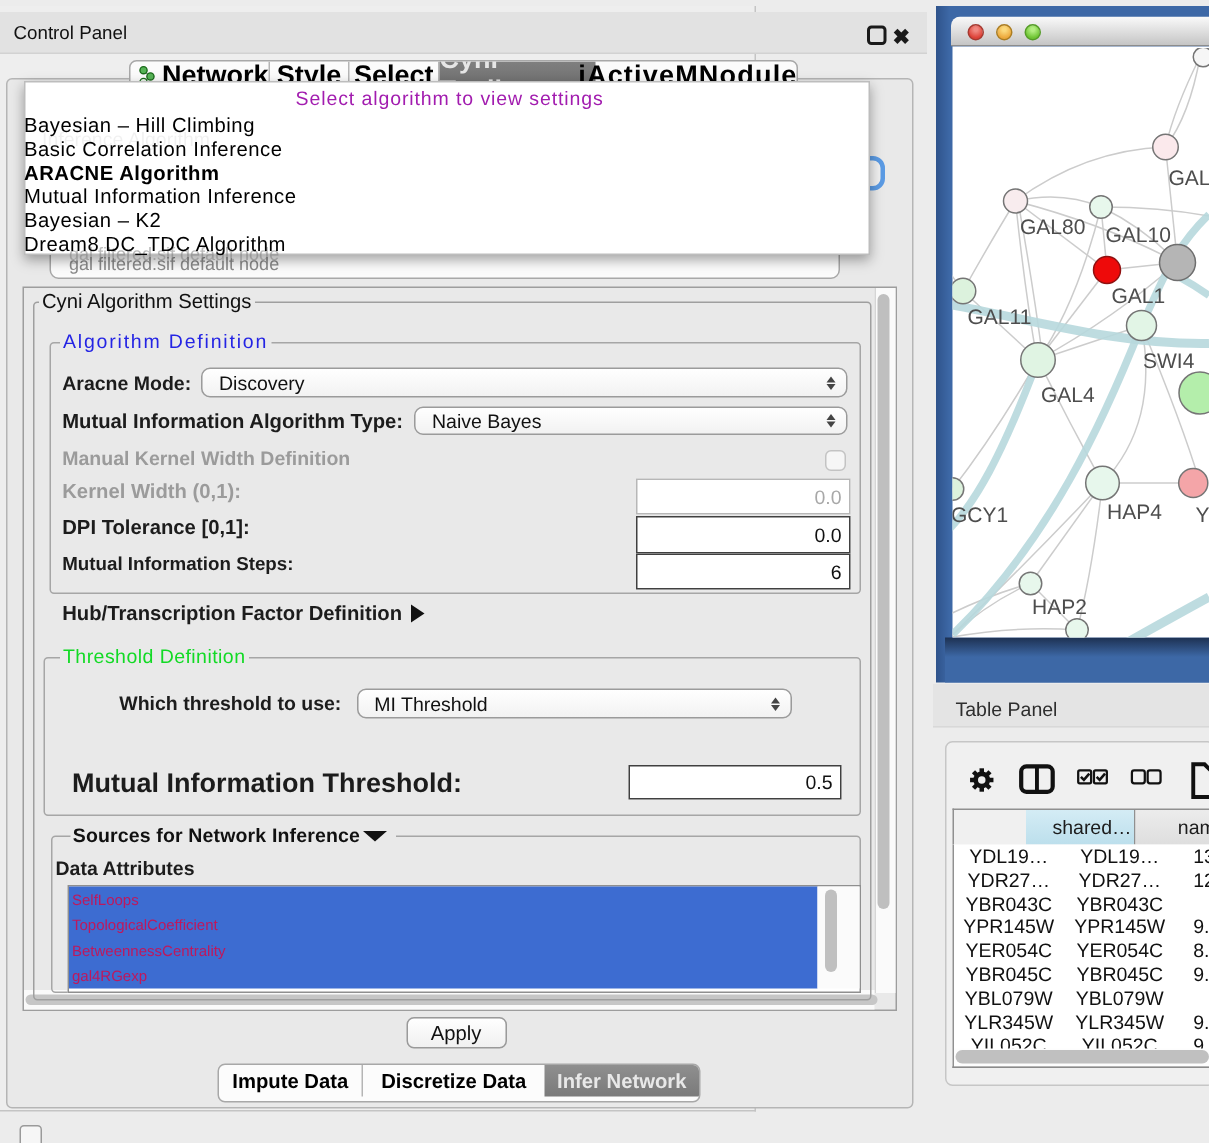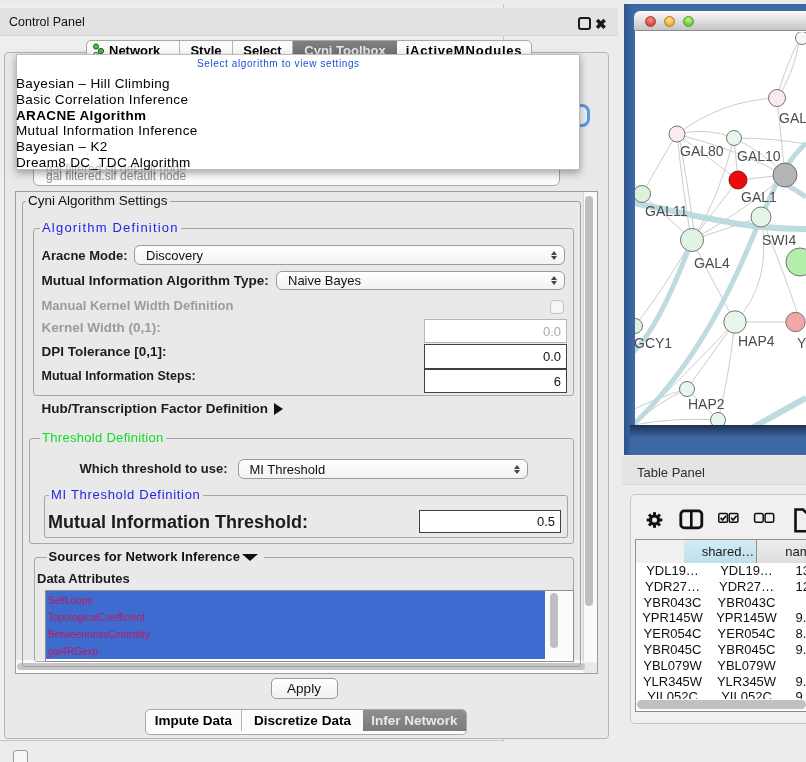--- a/index.html
+++ b/index.html
@@ -26,21 +26,21 @@
 
 <div class="abs" id="cpwin" style="left:0;top:4px;width:504px;height:737px;background:#eeeeee;border-right:1px solid #c4c4c4;border-bottom:1px solid #c4c4c4;text-decoration:underline;">
 
   <div class="abs" style="left:0;top:4px;width:618px;height:28px;background:#e2e2e2;border-bottom:1px solid #d2d2d2;"></div>
   <div class="abs" style="left:9px;top:11px;font-size:12.5px;color:#111;">Control Panel</div>
   <div class="abs" style="left:578px;top:13px;width:13px;height:13px;border:2px solid #1a1a1a;border-radius:3px;background:transparent;"></div>
   <div class="abs" style="left:595px;top:12px;font-size:14px;font-weight:bold;color:#1a1a1a;">✖</div>
 
   <div class="abs" style="left:4px;top:48px;width:605px;height:687px;background:#e9e9e9;border:1px solid #b5b5b5;border-radius:4px;"></div>
 
-  <div class="abs" id="tabs" style="left:86px;top:36px;height:20px;display:flex;border:1px solid #a8a8a8;border-radius:5px;overflow:hidden;background:#fbfbfb;font-size:13px;font-weight:bold;">
+  <div class="abs" id="tabs" style="left:86px;top:36px;height:20px;display:flex;border:1px solid #a8a8a8;border-radius:5px;overflow:hidden;background:#fbfbfb;font-size:18px;font-weight:bold;">
     <div style="width:93px;display:flex;align-items:center;justify-content:flex-start;padding-left:5px;border-right:1px solid #b5b5b5;flex:none;">
       <svg width="13" height="15" viewBox="0 0 13 15" style="margin-right:4px;">
         <line x1="4" y1="4" x2="9" y2="8" stroke="#888" stroke-width="1"></line>
         <line x1="9" y1="8" x2="4" y2="12" stroke="#888" stroke-width="1"></line>
         <circle cx="4" cy="3.5" r="2.6" fill="#56b356" stroke="#1c6b1c" stroke-width="1"></circle>
         <circle cx="9" cy="8" r="2.6" fill="#56b356" stroke="#1c6b1c" stroke-width="1"></circle>
         <circle cx="4" cy="12" r="2.6" fill="#e9f5e9" stroke="#1c6b1c" stroke-width="1"></circle>
       </svg>
       Network</div>
     <div style="width:53px;display:flex;align-items:center;justify-content:center;border-right:1px solid #b5b5b5;flex:none;">Style</div>
@@ -100,23 +100,20 @@
 
   <div class="group" style="left:28.5px;top:434px;width:545px;height:106px;">
     <div class="gtitle" style="color:#12da25;left:10.5px;font-size:13px;letter-spacing:0.3px;">Threshold Definition</div>
   </div>
   <div class="lbl abs" style="left:79.5px;top:457px;">Which threshold to use:</div>
   <div class="combo" style="left:237.5px;top:455px;width:290px;height:20px;">MI Threshold<span class="arr">
         <i class="up"></i>
         <i class="dn"></i>
       </span></div>
 
-  <div class="group" style="left:44px;top:491px;width:523.5px;height:43px;">
-    <div class="gtitle" style="color:#2424e4;left:4px;font-size:13px;letter-spacing:0.7px;">MI Threshold Definition</div>
-  </div>
   <div class="lbl abs" style="left:48px;top:508px;font-size:18px;">Mutual Information Threshold:</div>
   <div class="fld dark" style="left:418.5px;top:506px;width:142.5px;height:23px;">0.5</div>
 
   <div class="group" style="left:33.5px;top:553px;width:540px;height:105px;">
     <div class="gtitle" style="color:#111;font-weight:bold;left:12px;font-size:13px;letter-spacing:0.1px;">Sources for Network Inference&nbsp;&nbsp;&nbsp;&nbsp;&nbsp;&nbsp;</div>
   </div>
   <div class="abs" style="left:241.5px;top:549.5px;width:0;height:0;border-left:8.5px solid transparent;border-right:8.5px solid transparent;border-top:7px solid #111;z-index:5;"></div>
   <div class="lbl abs" style="left:37px;top:566.5px;">Data Attributes</div>
 
   <div class="abs" style="left:45px;top:585.5px;width:528.5px;height:72px;border:1px solid #8f8f8f;background:#fff;"></div>
@@ -128,21 +125,21 @@
   <div class="abs" style="left:270.5px;top:674px;width:67px;height:21px;border:1px solid #9a9a9a;border-radius:5px;background:linear-gradient(#ffffff,#f0f0f0);display:flex;align-items:center;justify-content:center;font-size:13.5px;color:#111;">Apply</div>
 
   <div class="abs" style="left:145px;top:705px;height:26px;display:flex;border:1px solid #a8a8a8;border-radius:5px;overflow:hidden;background:#fcfcfc;font-size:13.5px;font-weight:bold;padding-bottom:3px;">
     <div style="width:96px;display:flex;align-items:center;justify-content:center;border-right:1px solid #b5b5b5;flex:none;">Impute Data</div>
     <div style="width:121px;display:flex;align-items:center;justify-content:center;flex:none;">Discretize Data</div>
     <div style="width:103px;display:flex;align-items:center;justify-content:center;background:linear-gradient(#8f8f8f,#7a7a7a);color:#e8e8e8;flex:none;">Infer Network</div>
   </div>
 </div>
 
 <div class="abs" style="left:16px;top:54px;width:564px;height:116px;background:#ffffff;border:1px solid #bdbdbd;box-shadow:0 3px 8px rgba(0,0,0,0.35);z-index:50;">
-  <div class="abs" style="left:180px;top:3px;font-size:10px;letter-spacing:0.6px;color:#1d4ed8;">Select algorithm to view settings</div>
+  <div class="abs" style="left:180px;top:3px;font-size:13px;letter-spacing:0.6px;color:#a21caf;">Select algorithm to view settings</div>
   <div class="abs" style="left:11px;top:30px;font-size:13px;color:rgba(0,0,0,0.06);">Inference Algorithm</div>
   <div class="abs" style="left:29px;top:107px;font-size:12px;color:rgba(120,120,120,0.5);">gal filtered.sif default node</div>
   <div class="abs" style="left:-1px;top:21px;font-size:13.5px;letter-spacing:0.35px;color:#000;line-height:15.8px;">
     Bayesian – Hill Climbing<br>
     Basic Correlation Inference<br>
     <b>ARACNE Algorithm</b><br>
     Mutual Information Inference<br>
     Bayesian – K2<br>
     Dream8 DC_TDC Algorithm
   </div>

